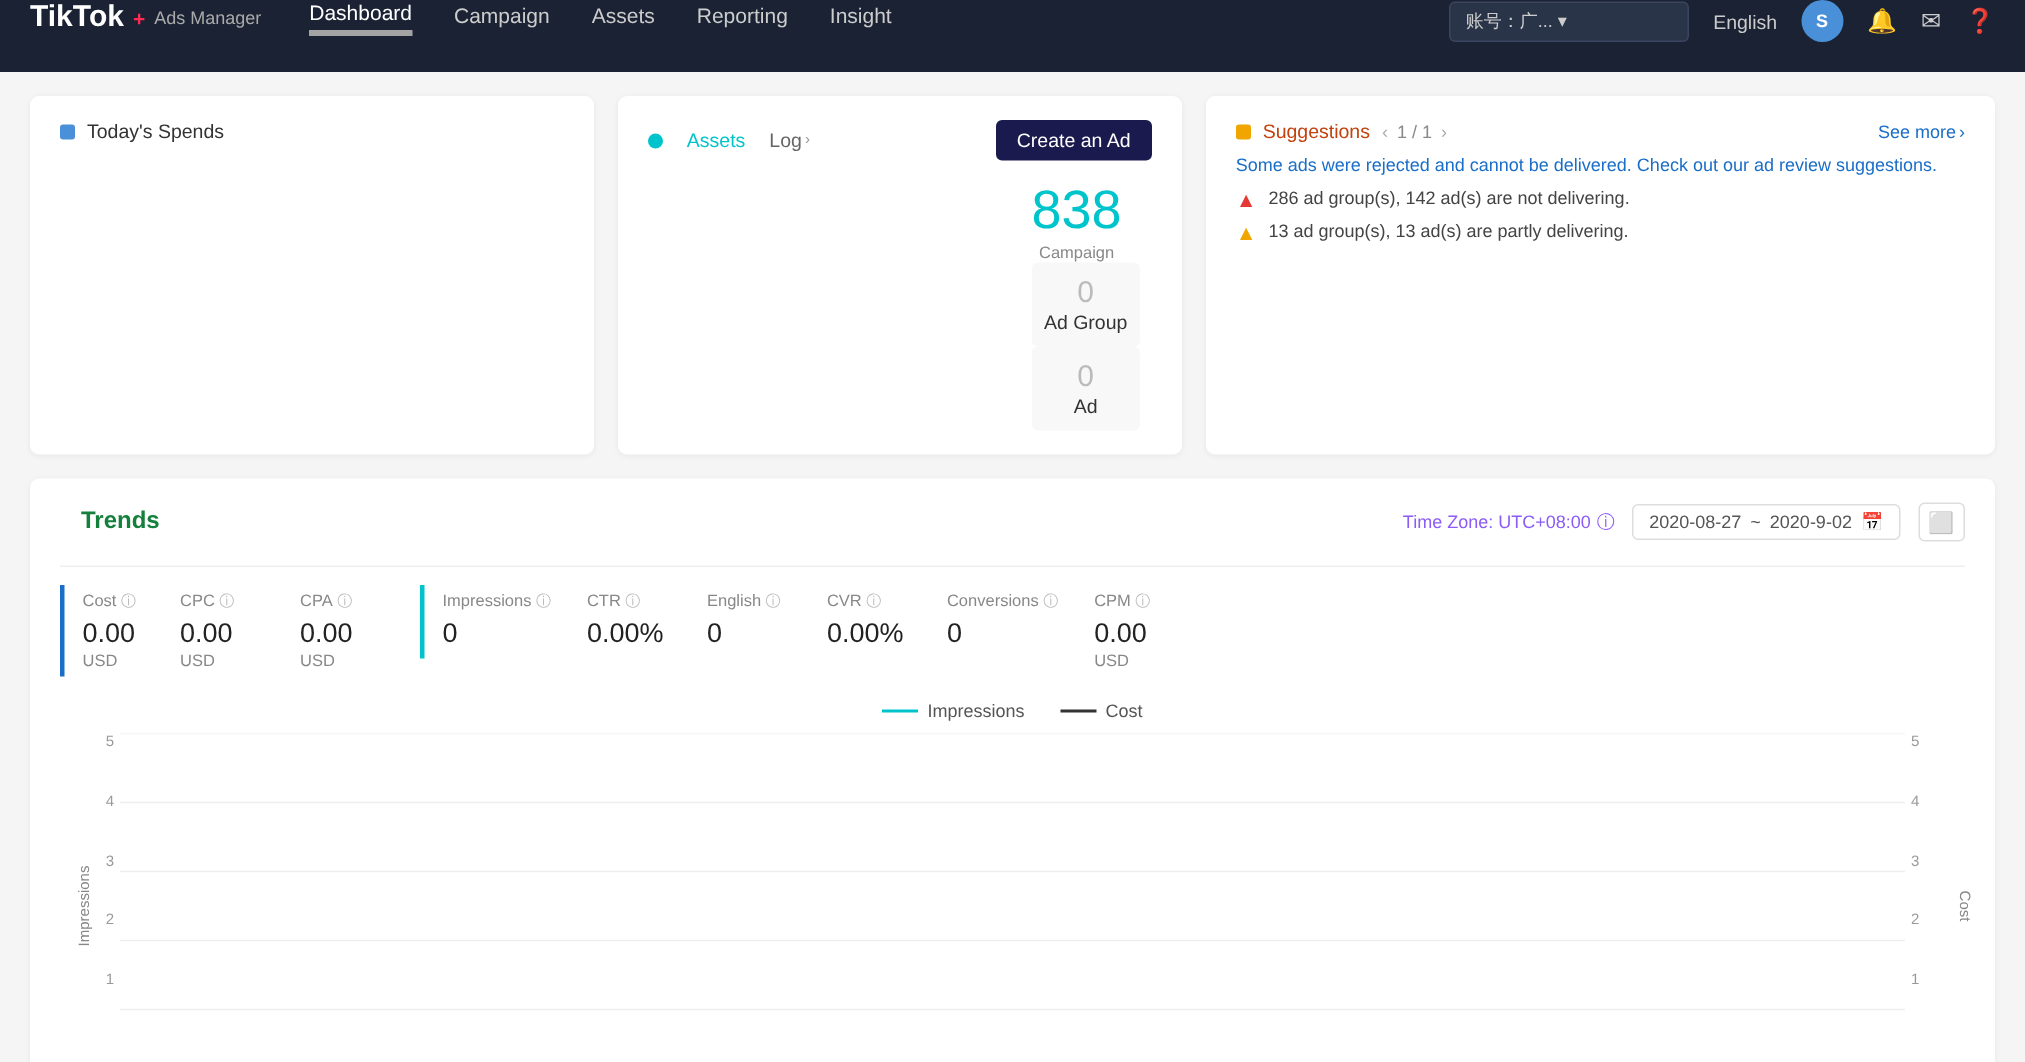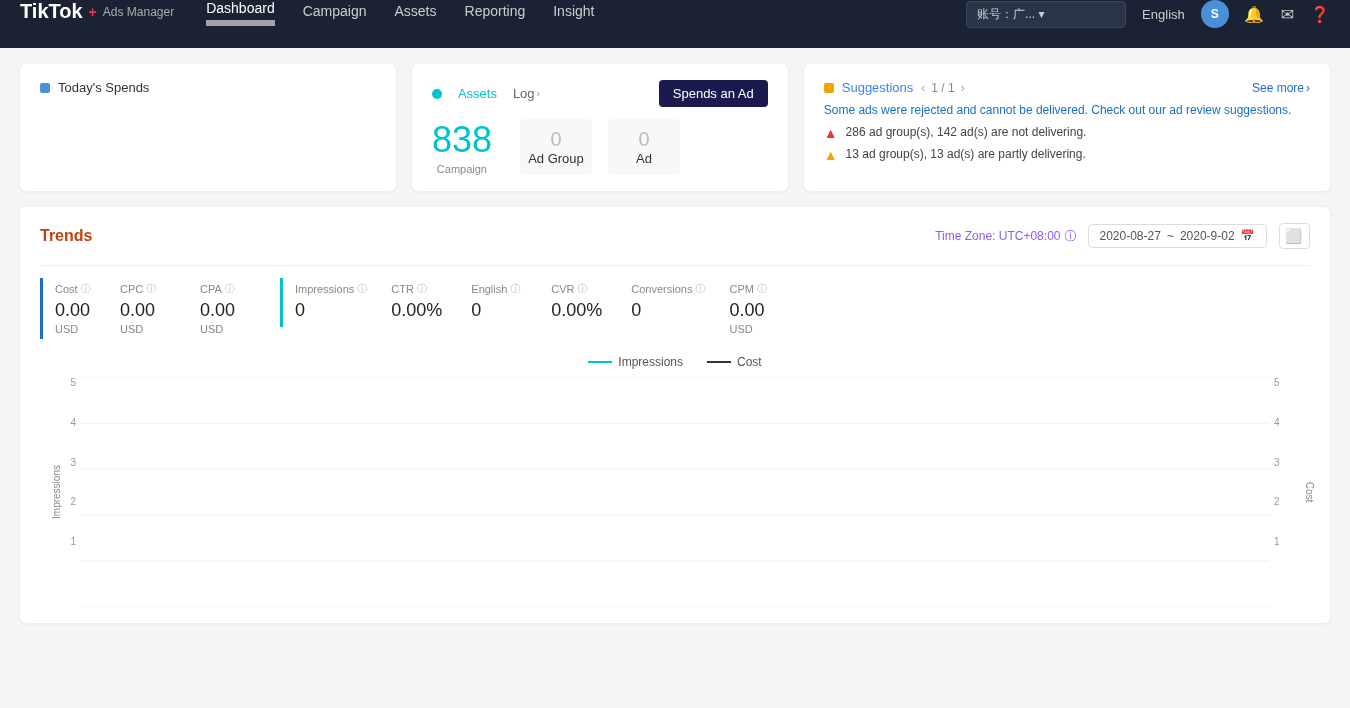--- a/index.html
+++ b/index.html
@@ -32,21 +32,21 @@
       flex: 1;
     }
     .nav-link {
       color: #ccc;
       font-size: 14px;
       cursor: pointer;
       padding-bottom: 4px;
     }
     .nav-link.active {
       color: #fff;
-      border-bottom: 6px solid #a3a3a3;
+      border-bottom: 4px solid #a3a3a3;
       font-weight: 500;
     }
     .nav-right {
       display: flex;
       align-items: center;
       gap: 16px;
     }
     .nav-account-selector {
       background: #2a3448;
       border: 1px solid #3a4560;
@@ -124,38 +124,38 @@
       margin-left: auto;
       background: #1a1a4e;
       color: #fff;
       border: none;
       border-radius: 4px;
       padding: 6px 14px;
       font-size: 13px;
       cursor: pointer;
       font-weight: 500;
     }
-    .active-stats { display: flex; align-items: flex-end; gap: 0; }
+    .active-stats { display: flex; align-items: flex-end; gap: 0; flex-direction: column; }
     .stat-big { text-align: center; padding: 0 20px 0 0; }
     .stat-big .num { font-size: 36px; font-weight: 400; color: #00c4cc; }
     .stat-big .label { font-size: 11px; color: #888; margin-top: 2px; }
     .stat-small-box {
       width: 72px; height: 56px;
       background: #f8f8f8;
       border-radius: 4px;
       display: flex; flex-direction: column;
       align-items: center; justify-content: center;
       margin: 0 8px;
     }
 
     
     .suggestions-card {}
     .sugg-header { display: flex; align-items: center; justify-content: space-between; margin-bottom: 8px; }
     .sugg-title-row { display: flex; align-items: center; gap: 8px; }
-    .sugg-title { font-size: 13px; font-weight: 500; color: #3b82f6; }
+    .sugg-title { font-size: 13px; font-weight: 500; color: #c2410c; }
     .sugg-pagination { display: flex; align-items: center; gap: 6px; font-size: 12px; color: #888; }
     .sugg-pagination .pg-btn { cursor: pointer; color: #aaa; }
     .see-more { font-size: 12px; color: #1a6ec7; cursor: pointer; display: flex; align-items: center; gap: 2px; }
     .sugg-alert-blue { font-size: 12px; color: #1a6ec7; margin-bottom: 8px; }
     .sugg-item { display: flex; align-items: flex-start; gap: 8px; margin-bottom: 6px; font-size: 12px; color: #444; }
     .alert-red { color: #e53935; font-size: 14px; }
     .alert-yellow { color: #f0a500; font-size: 14px; }
 
     
     .trends-section {
@@ -163,21 +163,21 @@
       border-radius: 6px;
       padding: 16px 20px;
       box-shadow: 0 1px 4px rgba(0,0,0,0.06);
     }
     .trends-header {
       display: flex;
       align-items: center;
       justify-content: space-between;
       margin-bottom: 16px;
     }
-    .trends-title { font-size: 16px; font-weight: 600; color: #c2410c; }
+    .trends-title { font-size: 16px; font-weight: 600; color: #15803d; margin-left: 14px; }
     .trends-controls { display: flex; align-items: center; gap: 12px; }
     .timezone { font-size: 12px; color: #8b5cf6; display: flex; align-items: center; gap: 4px; }
     .date-range {
       display: flex; align-items: flex-start; gap: 6px;
       font-size: 12px; color: #555;
       border: 1px solid #ddd;
       border-radius: 4px;
       padding: 4px 10px;
       cursor: pointer;
     }
@@ -274,21 +274,21 @@
     </div>
 
     <div class="card active-card">
       <div class="active-header">
         <div class="dot-teal"></div>
         <span class="active-tab">Assets</span>
         <span class="log-tab">
           <span>Log</span>
           <span class="chevron-right">›</span>
         </span>
-        <button class="create-btn">Spends an Ad</button>
+        <button class="create-btn">Create an Ad</button>
       </div>
       <div class="active-stats">
         <div class="stat-big">
           <div class="num">838</div>
           <div class="label">Campaign</div>
         </div>
         <div class="stat-small-box">
           <div class="num" style="font-size:20px;color:#bbb;">0</div>
           <div class="label">Ad Group</div>
         </div>

